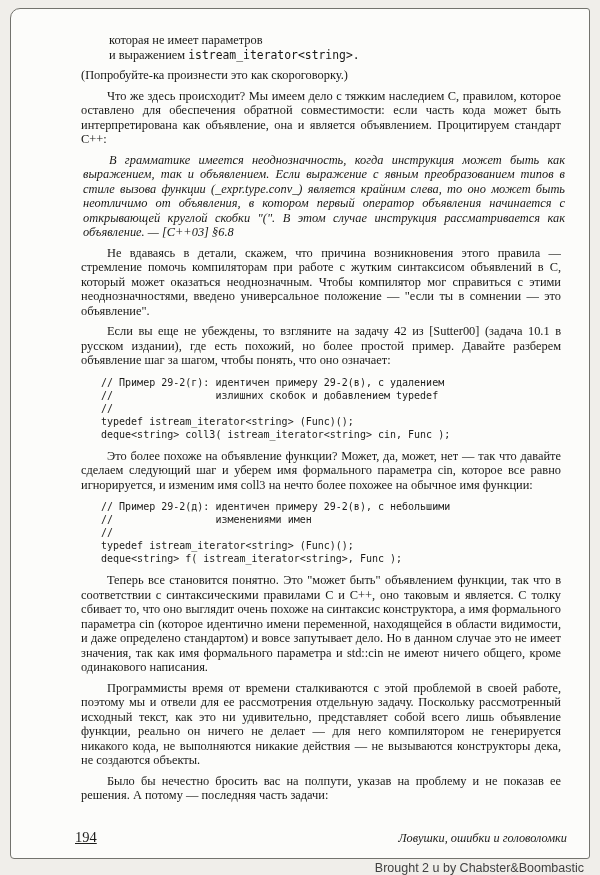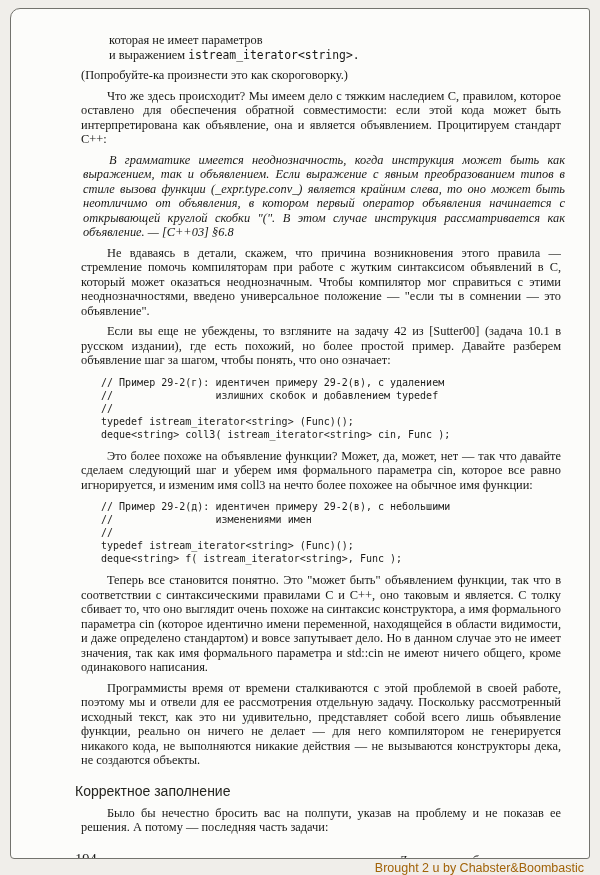--- a/index.html
+++ b/index.html
@@ -74,21 +74,21 @@
   .running-title {
     font-style: italic;
     font-size: 12.3px;
     color: #1c1c1a;
   }
   .watermark {
     position: absolute;
     right: 16px; bottom: 0px;
     font-family: "Liberation Sans", sans-serif;
     font-size: 12.5px;
-    color: #a16207;
+    color: #404040;
     background: #f0eeea;
     text-align: right;
   }
 </style>
 </head>
 <body>
 
 <div class="page">
   <div class="body-text">
 
@@ -96,21 +96,21 @@
       <div>
         <span>которая не имеет параметров</span>
       </div>
       <div>
         <span>и выражением </span><span class="mono">istream_iterator&lt;string&gt;.</span>
       </div>
     </div>
 
     <p class="noindent">(Попробуйте-ка произнести это как скороговорку.)</p>
 
-    <p class="para">Что же здесь происходит? Мы имеем дело с тяжким наследием С, правилом, которое оставлено для обеспечения обратной совместимости: если этой кода может быть интерпретирована как объявление, она и является объявлением. Процитируем стандарт C++:</p>
+    <p class="para">Что же здесь происходит? Мы имеем дело с тяжким наследием С, правилом, которое оставлено для обеспечения обратной совместимости: если часть кода может быть интерпретирована как объявление, она и является объявлением. Процитируем стандарт C++:</p>
 
     <p class="quote">В грамматике имеется неоднозначность, когда инструкция может быть как выражением, так и объявлением. Если выражение с явным преобразованием типов в стиле вызова функции (_expr.type.conv_) является крайним слева, то оно может быть неотличимо от объявления, в котором первый оператор объявления начинается с открывающей круглой скобки "(". В этом случае инструкция рассматривается как объявление. — [C++03] §6.8</p>
 
     <p class="para">Не вдаваясь в детали, скажем, что причина возникновения этого правила — стремление помочь компиляторам при работе с жутким синтаксисом объявлений в С, который может оказаться неоднозначным. Чтобы компилятор мог справиться с этими неоднозначностями, введено универсальное положение — "если ты в сомнении — это объявление".</p>
 
     <p class="para">Если вы еще не убеждены, то взгляните на задачу 42 из [Sutter00] (задача 10.1 в русском издании), где есть похожий, но более простой пример. Давайте разберем объявление шаг за шагом, чтобы понять, что оно означает:</p>
 
     <pre class="code">// Пример 29-2(г): идентичен примеру 29-2(в), с удалением
 //                 излишних скобок и добавлением typedef
 //
@@ -122,21 +122,20 @@
     <pre class="code">// Пример 29-2(д): идентичен примеру 29-2(в), с небольшими
 //                 изменениями имен
 //
 typedef istream_iterator&lt;string&gt; (Func)();
 deque&lt;string&gt; f( istream_iterator&lt;string&gt;, Func );</pre>
 
     <p class="para">Теперь все становится понятно. Это "может быть" объявлением функции, так что в соответствии с синтаксическими правилами С и C++, оно таковым и является. С толку сбивает то, что оно выглядит очень похоже на синтаксис конструктора, а имя формального параметра cin (которое идентично имени переменной, находящейся в области видимости, и даже определено стандартом) и вовсе запутывает дело. Но в данном случае это не имеет значения, так как имя формального параметра и std::cin не имеют ничего общего, кроме одинакового написания.</p>
 
     <p class="para">Программисты время от времени сталкиваются с этой проблемой в своей работе, поэтому мы и отвели для ее рассмотрения отдельную задачу. Поскольку рассмотренный исходный текст, как это ни удивительно, представляет собой всего лишь объявление функции, реально он ничего не делает — для него компилятором не генерируется никакого кода, не выполняются никакие действия — не вызываются конструкторы дека, не создаются объекты.</p>
 
-    <h2 class="heading">Корректное заполнение</h2>
 
     <p class="para">Было бы нечестно бросить вас на полпути, указав на проблему и не показав ее решения. А потому — последняя часть задачи:</p>
 
   </div>
 
   <div class="footer">
     <span class="page-number">194</span>
     <span class="running-title">Ловушки, ошибки и головоломки</span>
   </div>
 </div>

